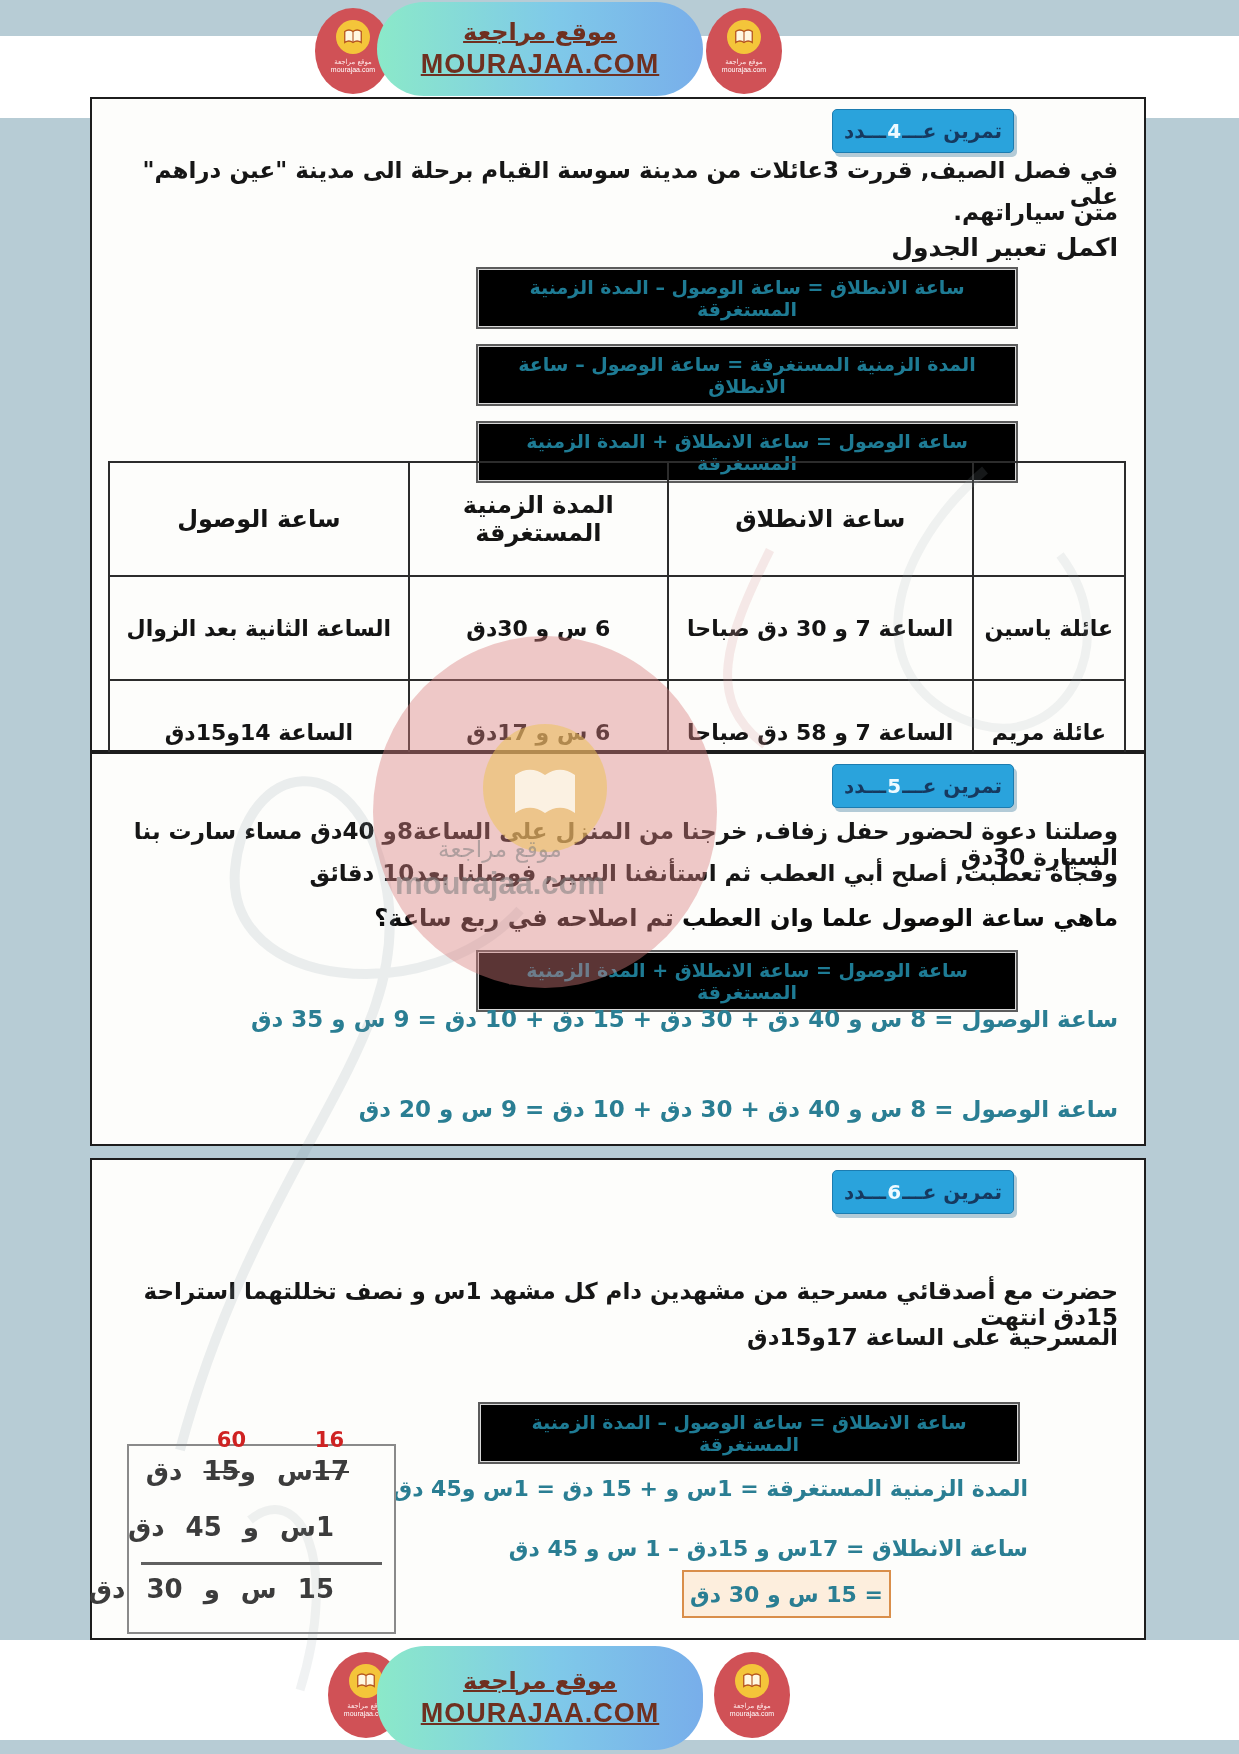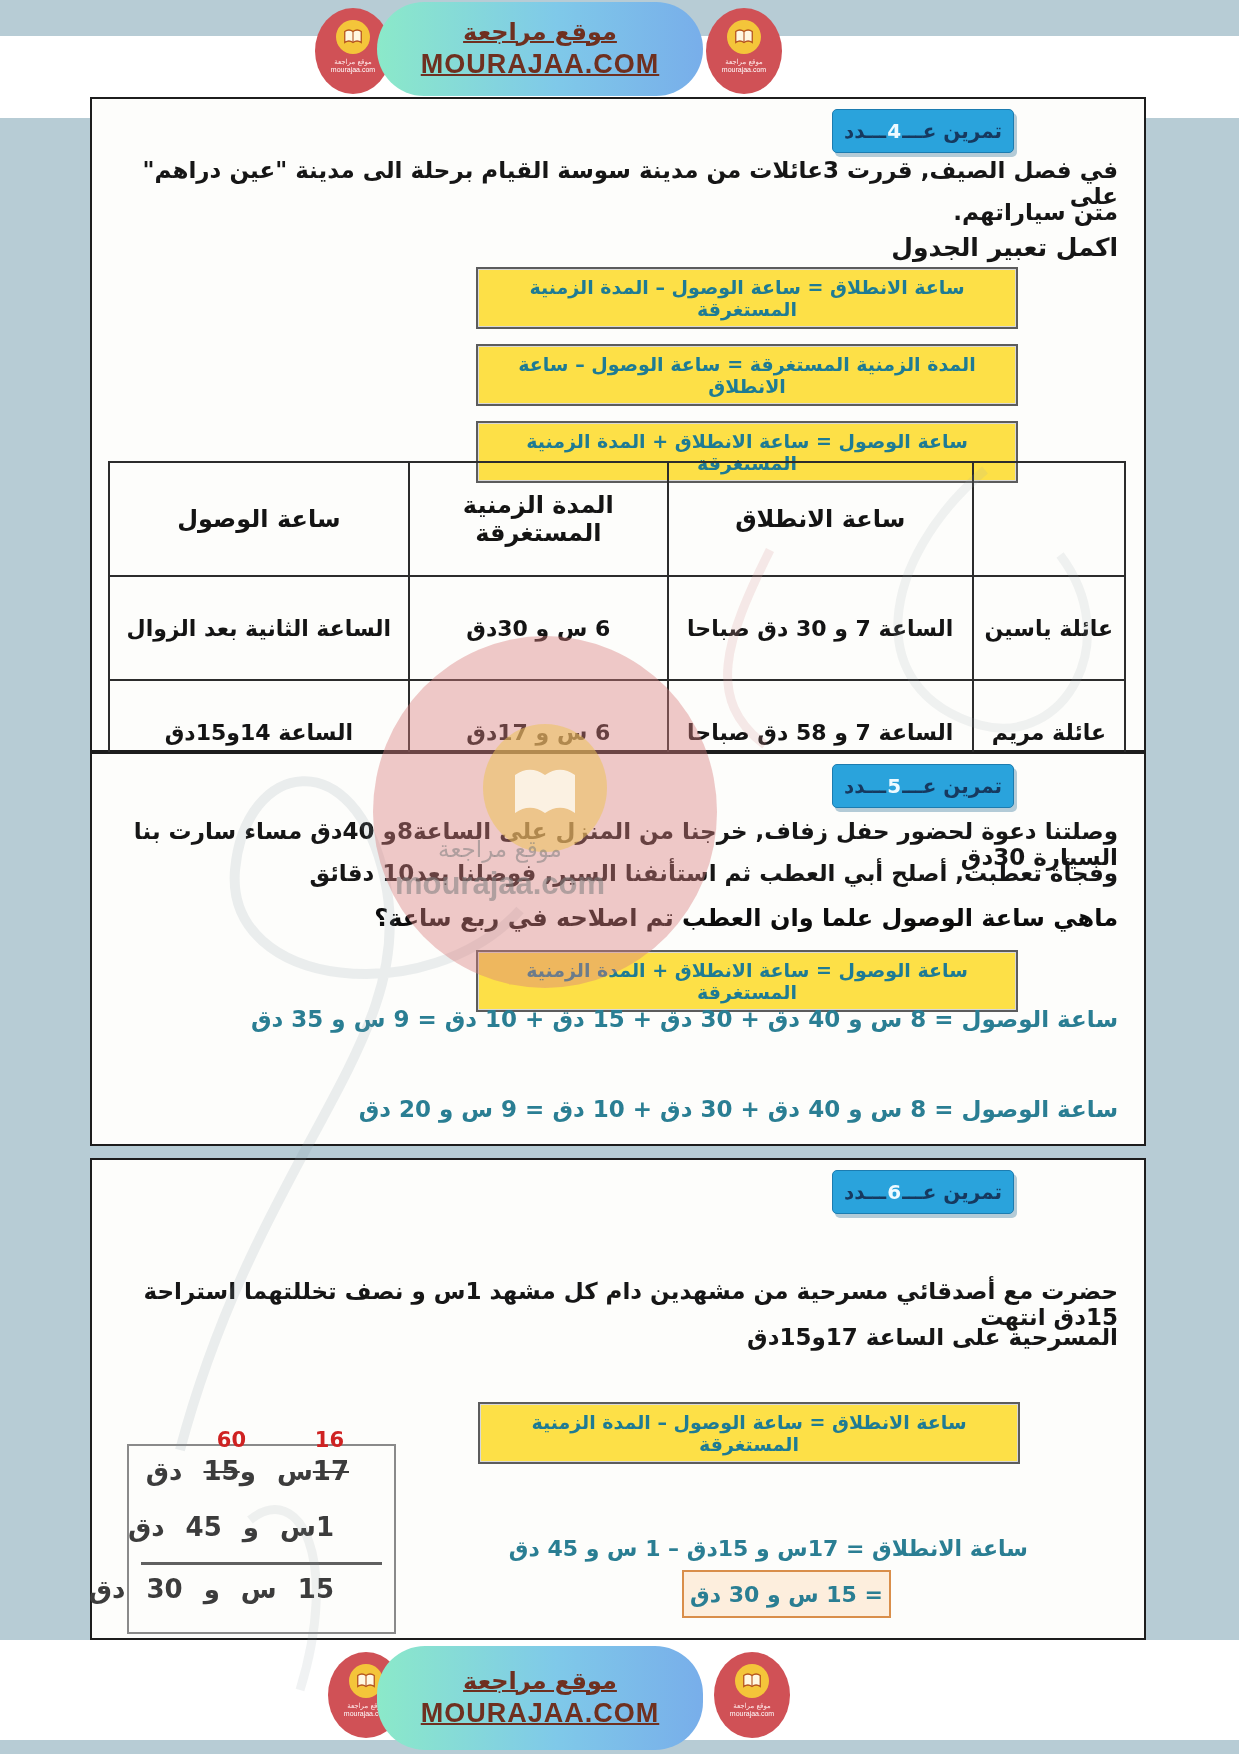--- a/index.html
+++ b/index.html
@@ -51,21 +51,21 @@
     display:flex;align-items:center;justify-content:center;
     font-size:20px;font-weight:bold;color:#16395f;
   }
   .extitle .num{color:#eefaff;margin:0 1px;}
 
   .p-line{position:absolute;right:26px;left:26px;text-align:right;font-size:23px;font-weight:600;color:#161616;}
   .q-line{position:absolute;right:26px;left:26px;text-align:right;font-size:24px;font-weight:800;color:#0c0c0c;}
   .calc-line{position:absolute;text-align:right;font-size:23px;font-weight:700;color:#2a7e93;}
 
   .fbox{
-    background:#fde047;border:2px solid #5c5c5c;box-shadow:0 0 0 1px #d8d8d8 inset;
+    background:#000000;border:2px solid #5c5c5c;box-shadow:0 0 0 1px #d8d8d8 inset;
     text-align:center;font-size:19px;font-weight:700;color:#1e7b94;
     padding:7px 8px;box-sizing:border-box;
   }
   .fstack{position:absolute;top:168px;right:126px;width:542px;display:flex;flex-direction:column;gap:15px;}
   .fbox.single{position:absolute;width:542px;}
 
   
   table.extable{
     position:absolute;top:362px;right:18px;width:1018px;
     border-collapse:collapse;direction:rtl;
@@ -205,20 +205,21 @@
     <span>تمرين عـــ</span>
       <span class="num">6</span>
       <span>ـــدد</span>
   </div>
 
   <div class="p-line" style="top:118px;">حضرت مع أصدقائي مسرحية من مشهدين دام كل مشهد 1س و نصف تخللتهما استراحة 15دق انتهت</div>
   <div class="p-line" style="top:164px;">المسرحية على الساعة  17و15دق</div>
 
   <div class="fbox single" style="top:242px;right:124px;">ساعة الانطلاق  =  ساعة الوصول  –  المدة الزمنية المستغرقة</div>
 
+  <div class="calc-line" style="top:316px;right:116px;font-size:22px;">المدة الزمنية المستغرقة  =  1س و  +  15 دق  =  1س و45 دق</div>
   <div class="calc-line" style="top:376px;right:116px;font-size:22px;">ساعة الانطلاق  =  17س و 15دق  –  1 س و 45 دق</div>
 
   <div class="hwbox">
     <span class="hw-carry" style="right:50px;">16</span>
     <span class="hw-carry" style="right:148px;">60</span>
     <div class="hw-row" style="top:10px;right:45px;">
       <span class="strike">17</span><span>س</span>
       <span>و</span><span class="strike">15</span>
       <span>دق</span>
     </div>

